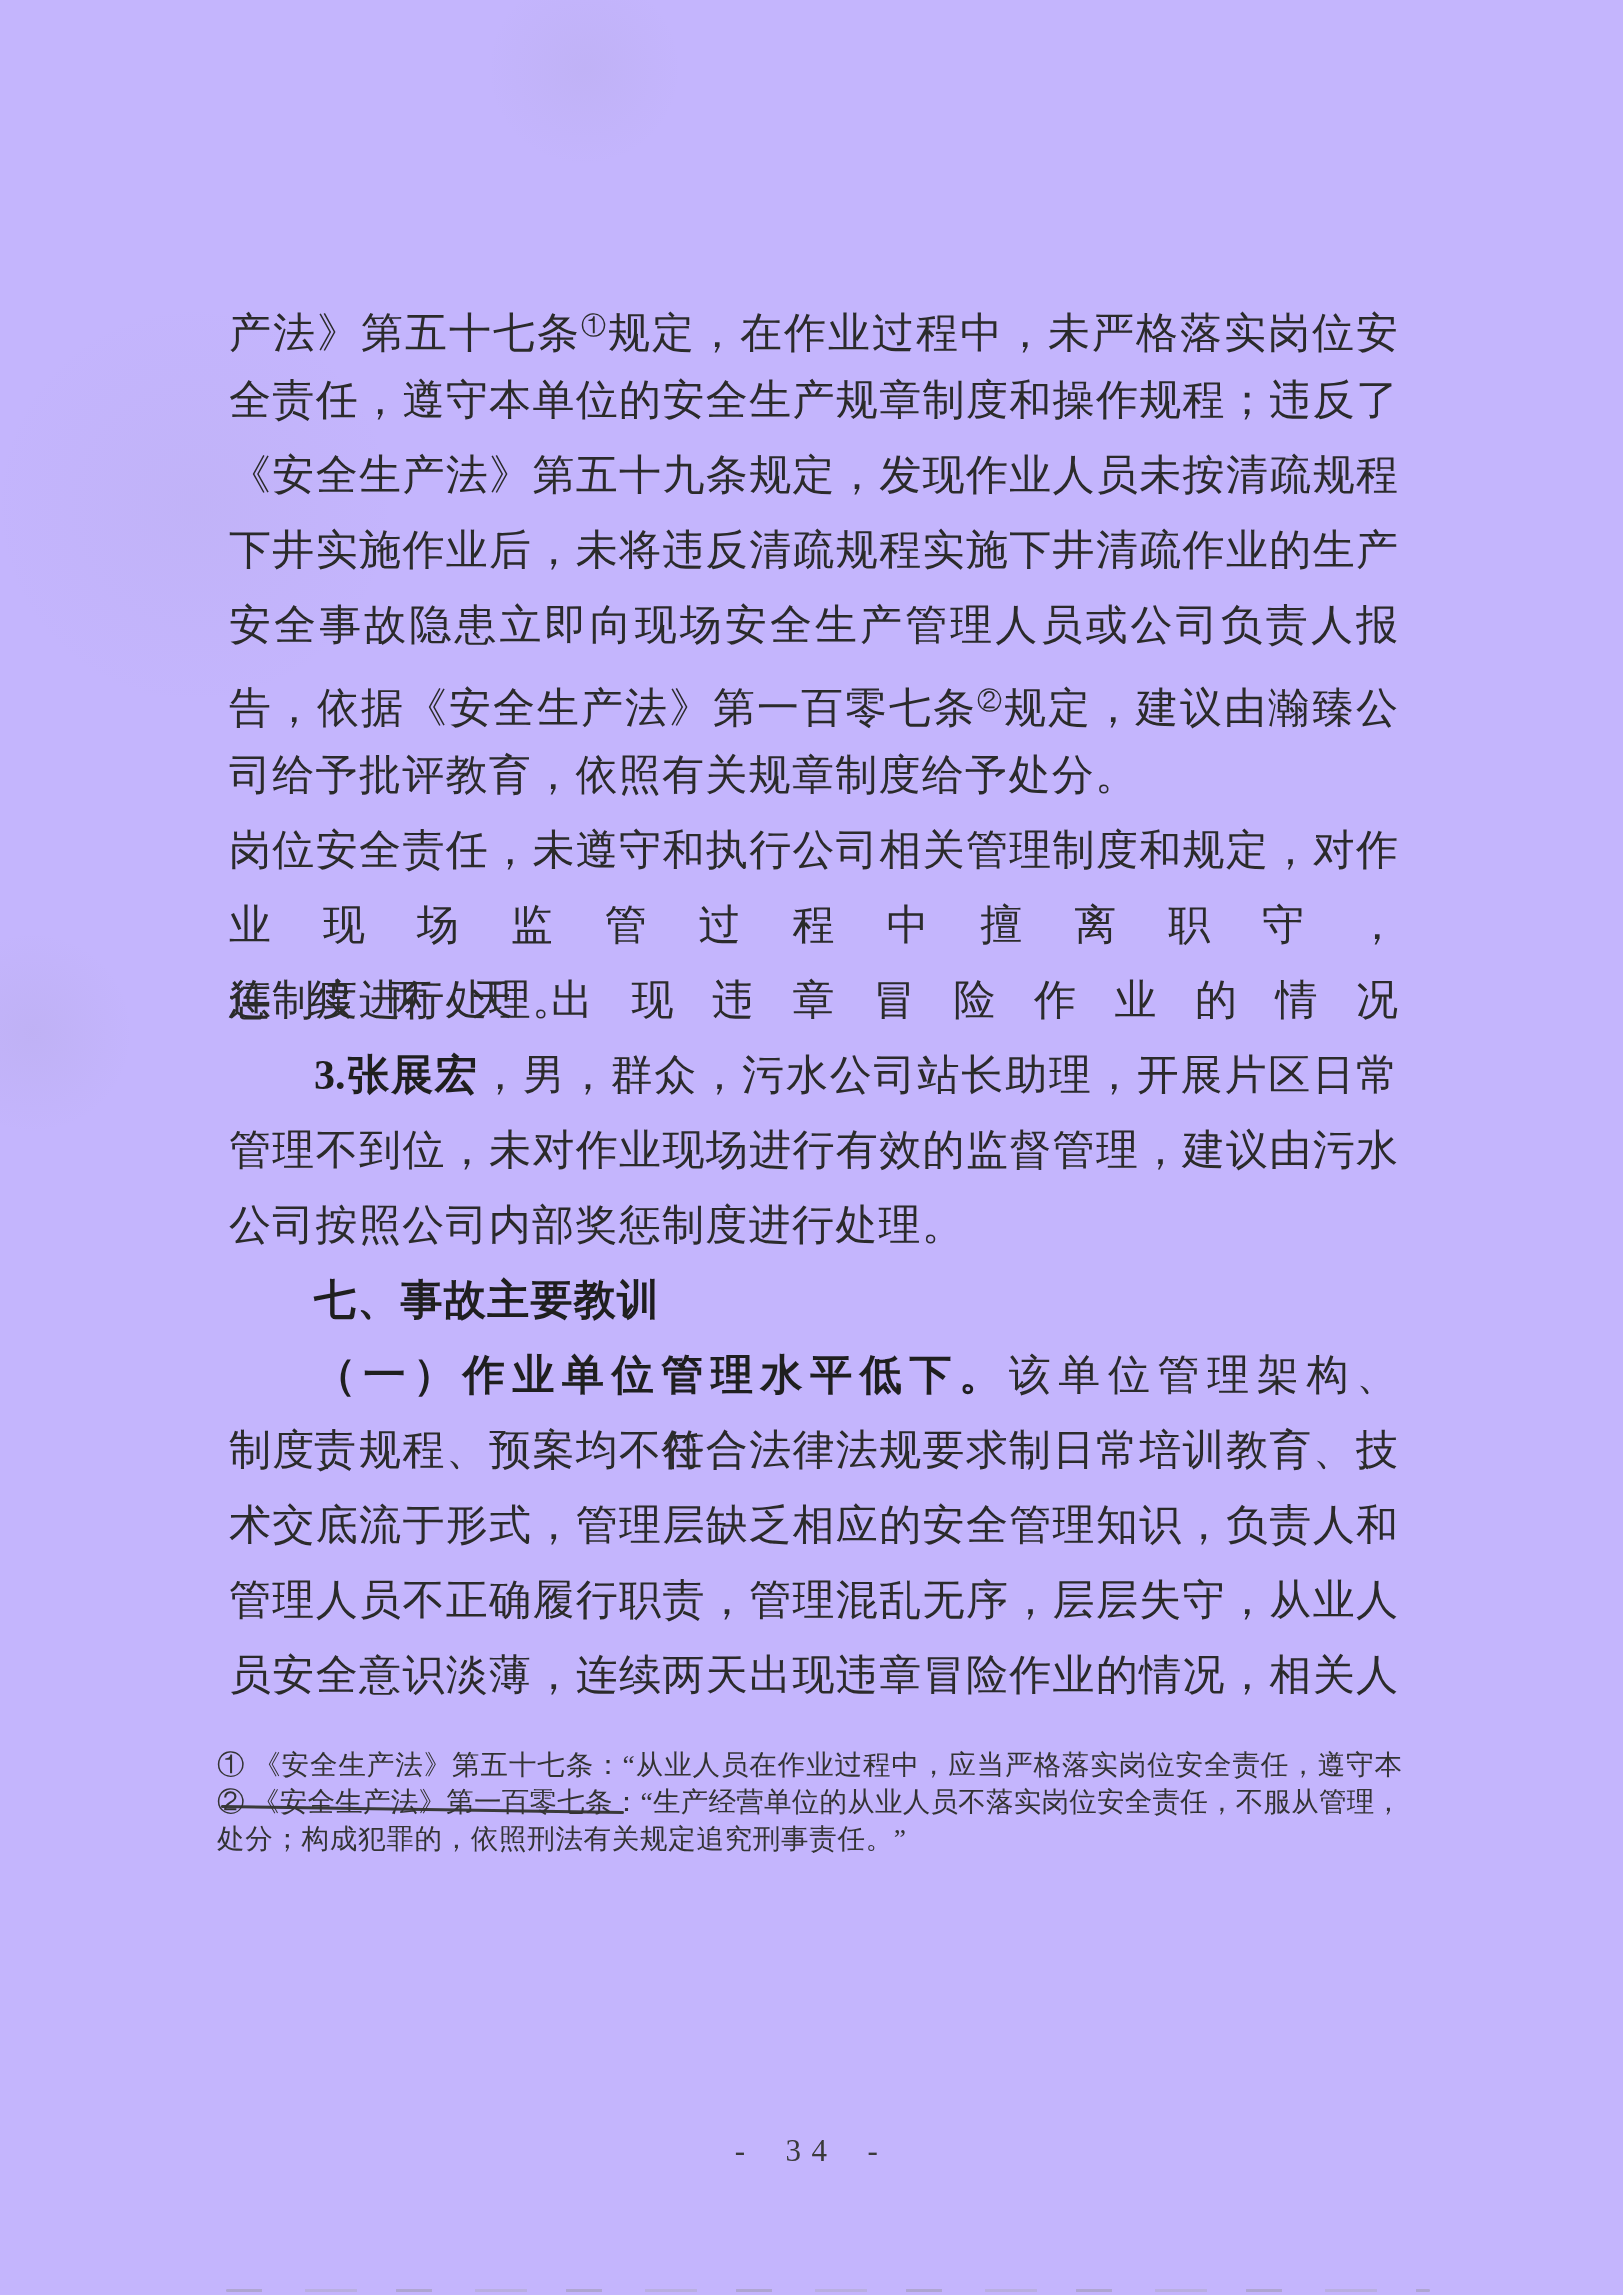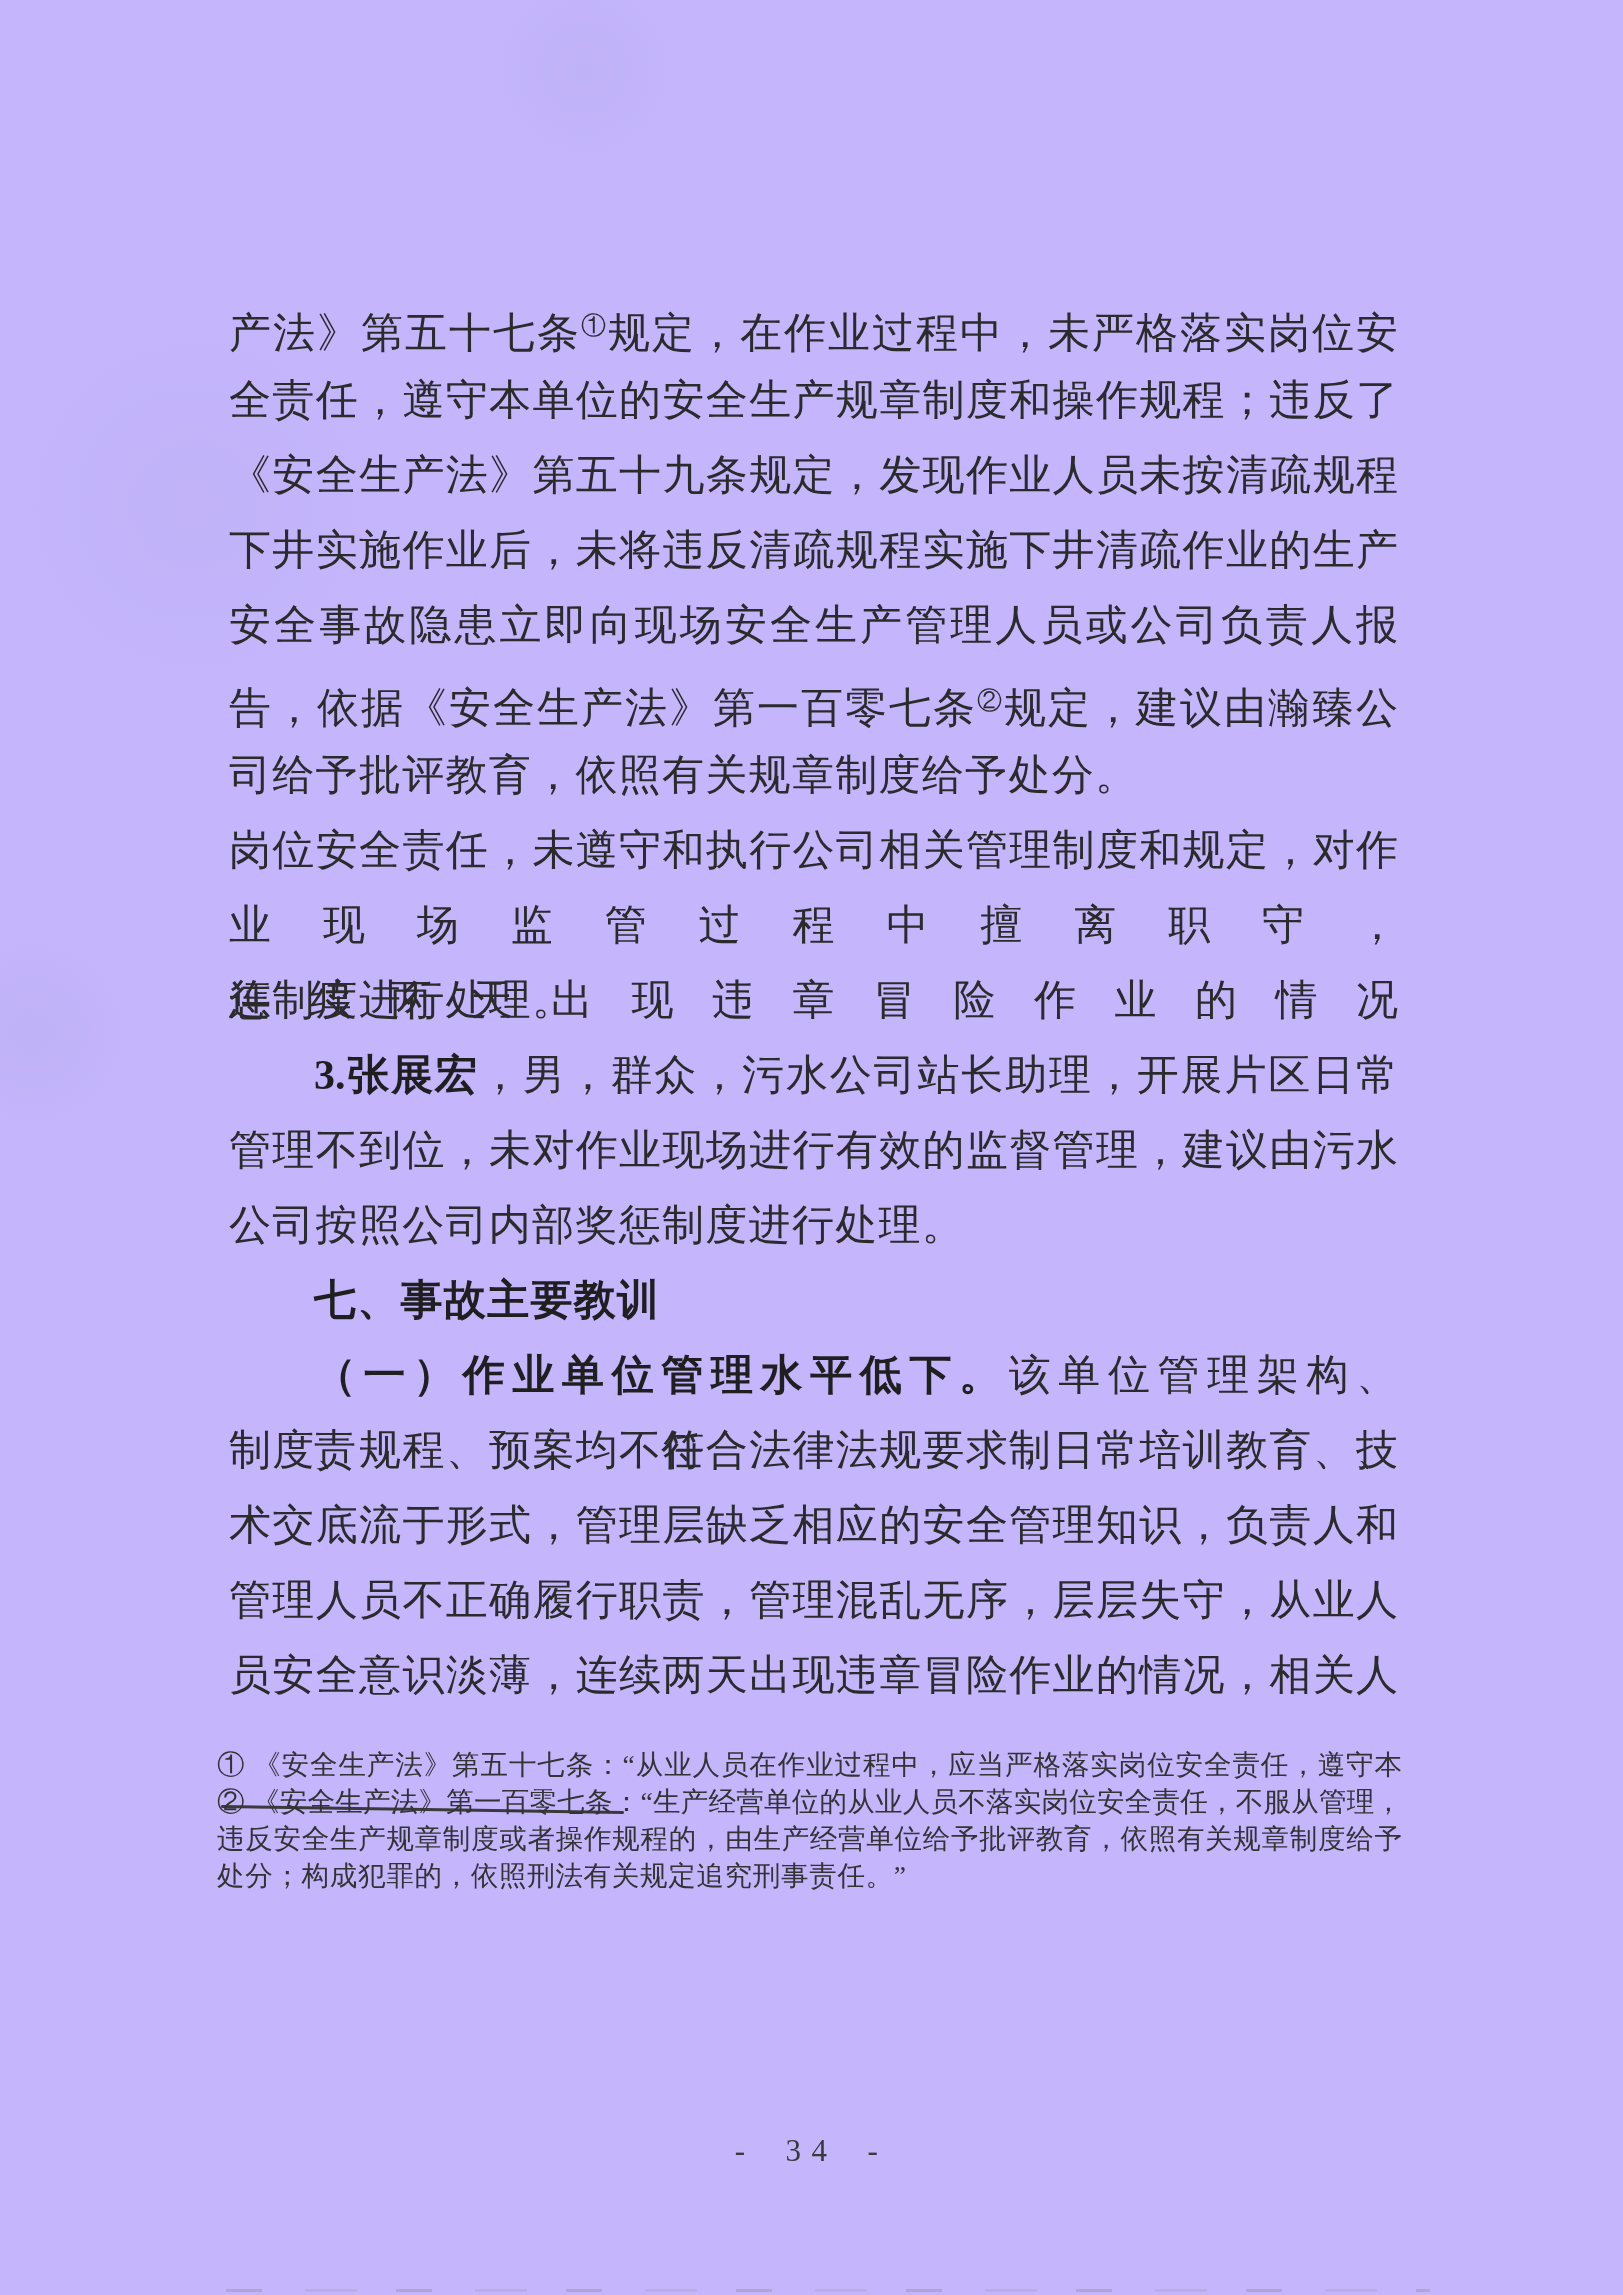--- a/index.html
+++ b/index.html
@@ -139,19 +139,18 @@
       <div class="line justify indent"><span class="seg bold">（一）作业单位管理水平低下。</span><span class="seg">该单位管理架构、责任制、</span></div>
       <div class="line justify"><span class="seg">制度、规程、预案均不符合法律法规要求，日常培训教育、技</span></div>
       <div class="line justify"><span class="seg">术交底流于形式，管理层缺乏相应的安全管理知识，负责人和</span></div>
       <div class="line justify"><span class="seg">管理人员不正确履行职责，管理混乱无序，层层失守，从业人</span></div>
       <div class="line justify"><span class="seg">员安全意识淡薄，连续两天出现违章冒险作业的情况，相关人</span></div>
     </div>
   <div class="footnote-separator"></div>
   <div class="footnotes">
       <div class="fn-line justify">① 《安全生产法》第五十七条：“从业人员在作业过程中，应当严格落实岗位安全责任，遵守本</div>
       <div class="fn-line justify">② 《安全生产法》第一百零七条：“生产经营单位的从业人员不落实岗位安全责任，不服从管理，</div>
-      <div class="fn-line justify">违反安全生产规章制度或者操作规程的，由生产经营单位给予批评教育，依照有关规章制度给予</div>
       <div class="fn-line">处分；构成犯罪的，依照刑法有关规定追究刑事责任。”</div>
     </div>
   <div class="page-number">- 34 -</div>
   <div class="scan-artifact-bottom"></div>
 </div>
 
 
 </body></html>

